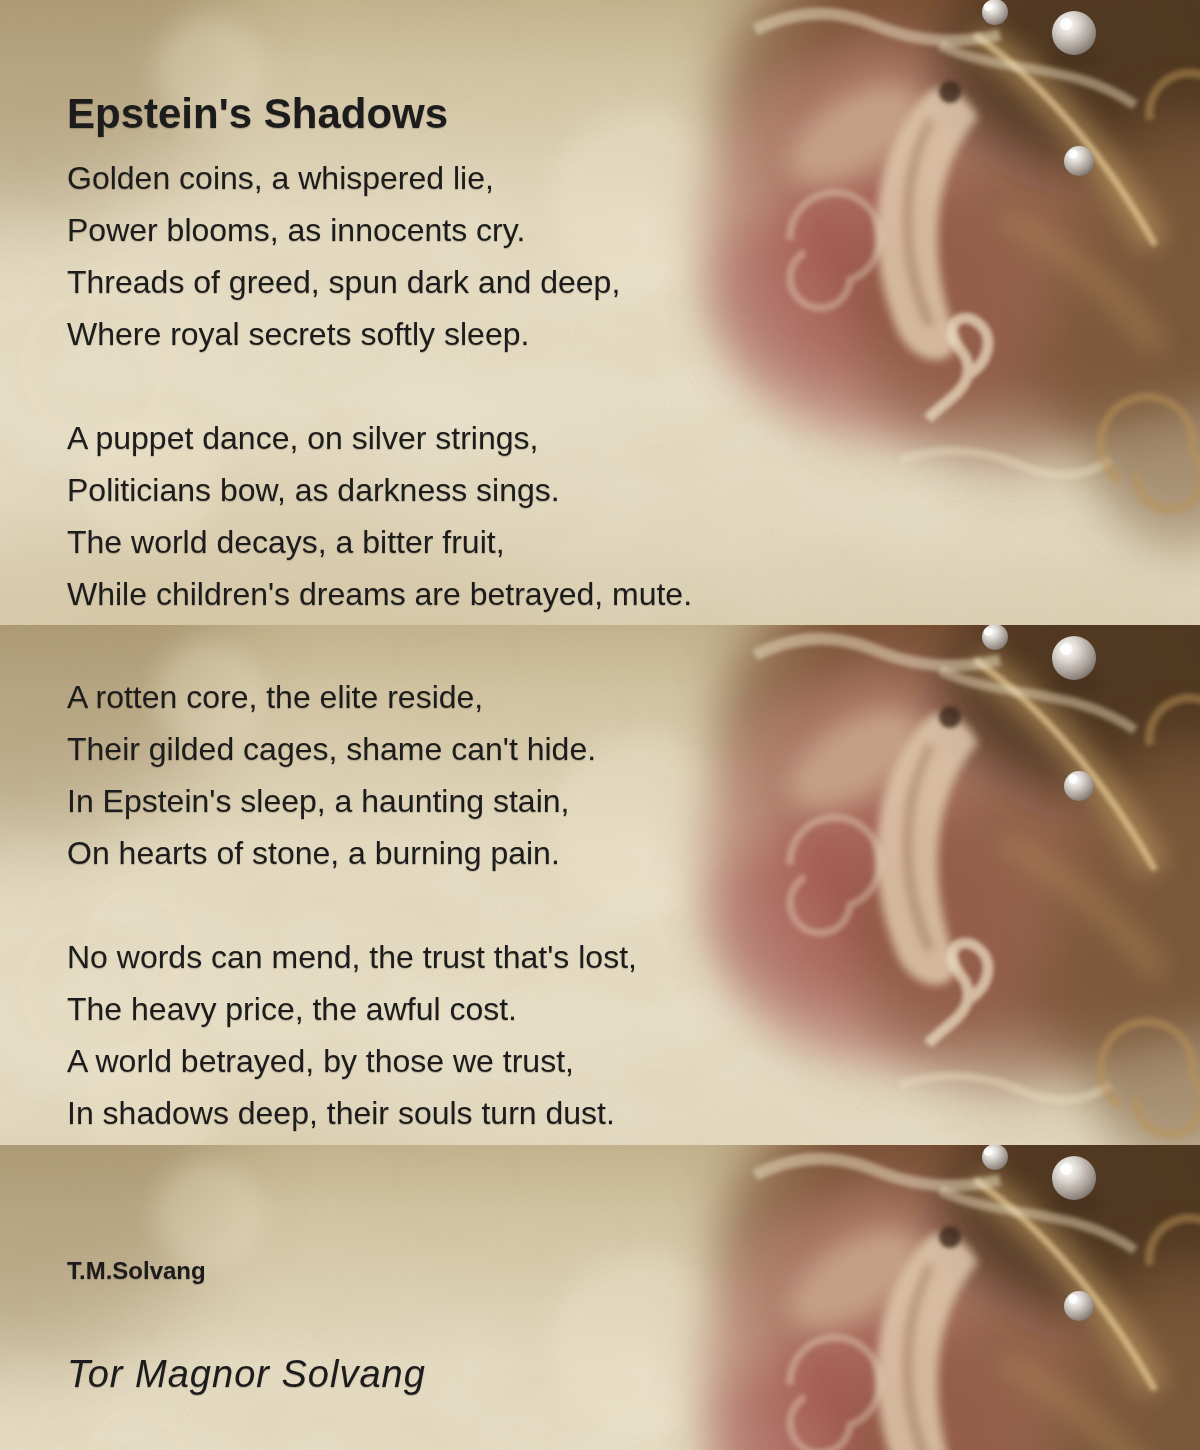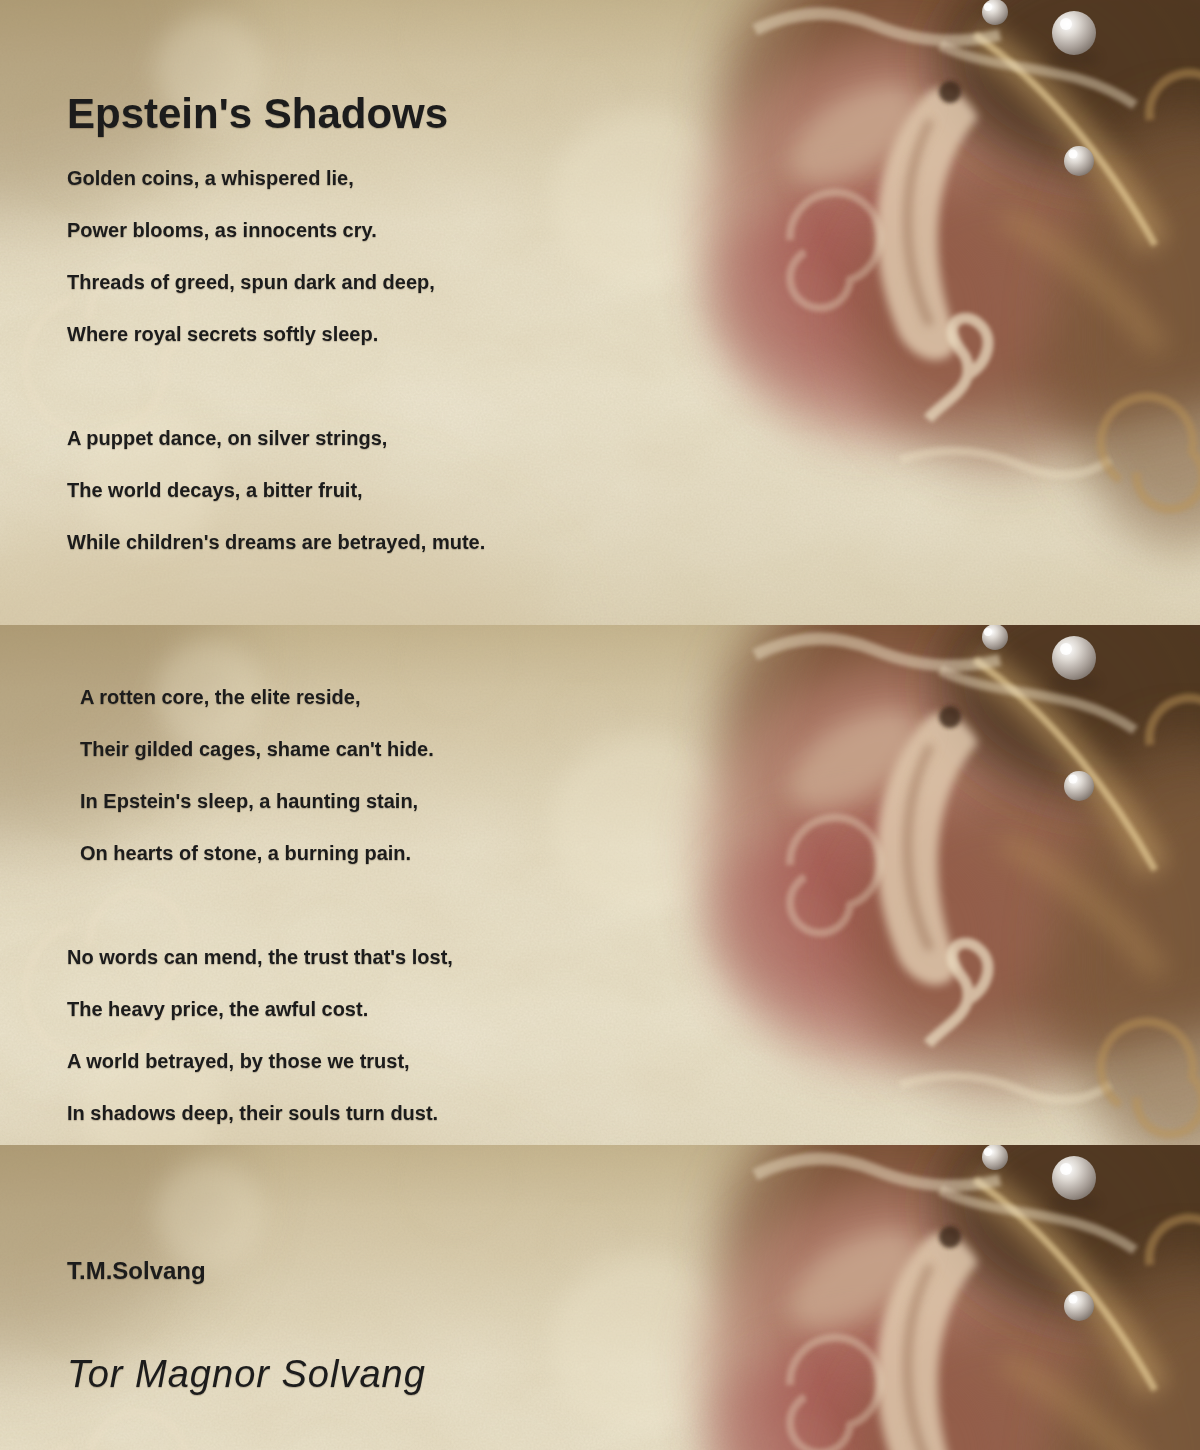--- a/index.html
+++ b/index.html
@@ -7,22 +7,22 @@
         background:#e6ddc6;font-family:"Liberation Sans","DejaVu Sans",sans-serif;}
   .bg{position:absolute;left:0;width:1200px;overflow:hidden;background:#e4dbc3;}
   .bg-1{top:0;height:625px;}
   .bg-2{top:625px;height:520px;}
   .bg-3{top:1145px;height:305px;}
   .bg svg{display:block;}
   .content{position:absolute;top:0;left:0;width:1200px;height:1450px;}
   .txt{position:absolute;left:67px;color:#1c1c1c;white-space:nowrap;
        text-shadow:0 1px 1px rgba(60,45,25,0.25);}
   .title{top:60px;font-size:42px;font-weight:700;line-height:52px;}
-  .stanza{font-size:20px;font-weight:700;line-height:52px;}
-  .s1{top:152px;} .s2{top:412px;} .s3{top:671px;margin-left:13px;} .s4{top:931px;}
+  .stanza{font-size:32px;font-weight:400;line-height:52px;}
+  .s1{top:152px;} .s2{top:412px;} .s3{top:671px;} .s4{top:931px;}
   .author{top:1245px;font-size:24px;font-weight:700;line-height:52px;}
   .signature{top:1348px;font-size:38px;font-style:italic;font-weight:400;
              letter-spacing:1px;line-height:52px;}
 </style>
 <title>Epstein's Shadows</title></head>
 <body>
 
 <svg width="0" height="0" style="position:absolute" aria-hidden="true">
   <defs>
     <linearGradient id="gBase" x1="0" y1="0" x2="0" y2="1">
@@ -158,20 +158,21 @@
 
     <div class="txt stanza s1">
       <div>Golden coins, a whispered lie,</div>
       <div>Power blooms, as innocents cry.</div>
       <div>Threads of greed, spun dark and deep,</div>
       <div>Where royal secrets softly sleep.</div>
     </div>
 
     <div class="txt stanza s2">
       <div>A puppet dance, on silver strings,</div>
+      <div>Politicians bow, as darkness sings.</div>
       <div>The world decays, a bitter fruit,</div>
       <div>While children's dreams are betrayed, mute.</div>
     </div>
 
     <div class="txt stanza s3">
       <div>A rotten core, the elite reside,</div>
       <div>Their gilded cages, shame can't hide.</div>
       <div>In Epstein's sleep, a haunting stain,</div>
       <div>On hearts of stone, a burning pain.</div>
     </div>

